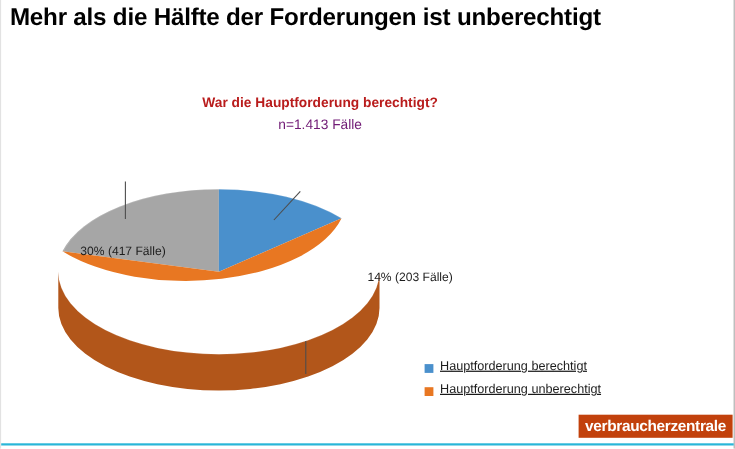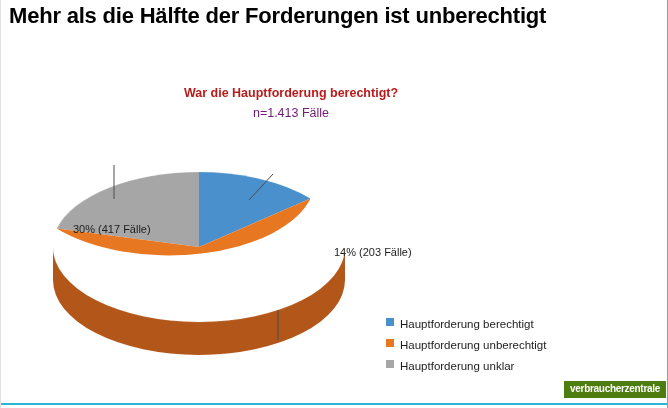--- a/index.html
+++ b/index.html
@@ -85,43 +85,44 @@
 
   
   #legend {
     position: absolute;
     left: 385px;
     top: 232px;
     width: 262px;
   }
   .legend-row {
     display: flex;
-    align-items: flex-start;
+    align-items: flex-end;
     height: 21px;
+    text-decoration: underline;
   }
   .legend-swatch {
     width: 8px;
     height: 8px;
     margin-right: 6px;
     flex: 0 0 auto;
   }
   .legend-text {
     font-size: 11.5px;
     color: #1d1d1d;
     white-space: nowrap;
   }
 
   
   #logo-badge {
     position: absolute;
     right: 1px;
     bottom: 10px;
-    background: #4d7c0f;
+    background: #c2410c;
     color: #ffffff;
-    font-size: 10px;
+    font-size: 14px;
     font-weight: bold;
     letter-spacing: -0.3px;
     padding: 3px 6px 4px 6px;
     line-height: 1;
   }
   #bottom-rule {
     position: absolute;
     left: 0;
     bottom: 3px;
     width: 668px;
@@ -182,24 +183,20 @@
 
     <div id="legend">
       <div class="legend-row">
         <span class="legend-swatch" style="background:#4a90cc"></span>
         <span class="legend-text">Hauptforderung berechtigt</span>
       </div>
       <div class="legend-row">
         <span class="legend-swatch" style="background:#e87722"></span>
         <span class="legend-text">Hauptforderung unberechtigt</span>
       </div>
-      <div class="legend-row">
-        <span class="legend-swatch" style="background:#a6a6a6"></span>
-        <span class="legend-text">Hauptforderung unklar</span>
-      </div>
     </div>
 
   </div>
 
   <div id="logo-badge">verbraucherzentrale</div>
   <div id="bottom-rule"></div>
 
 </div>
 
 </body></html>

